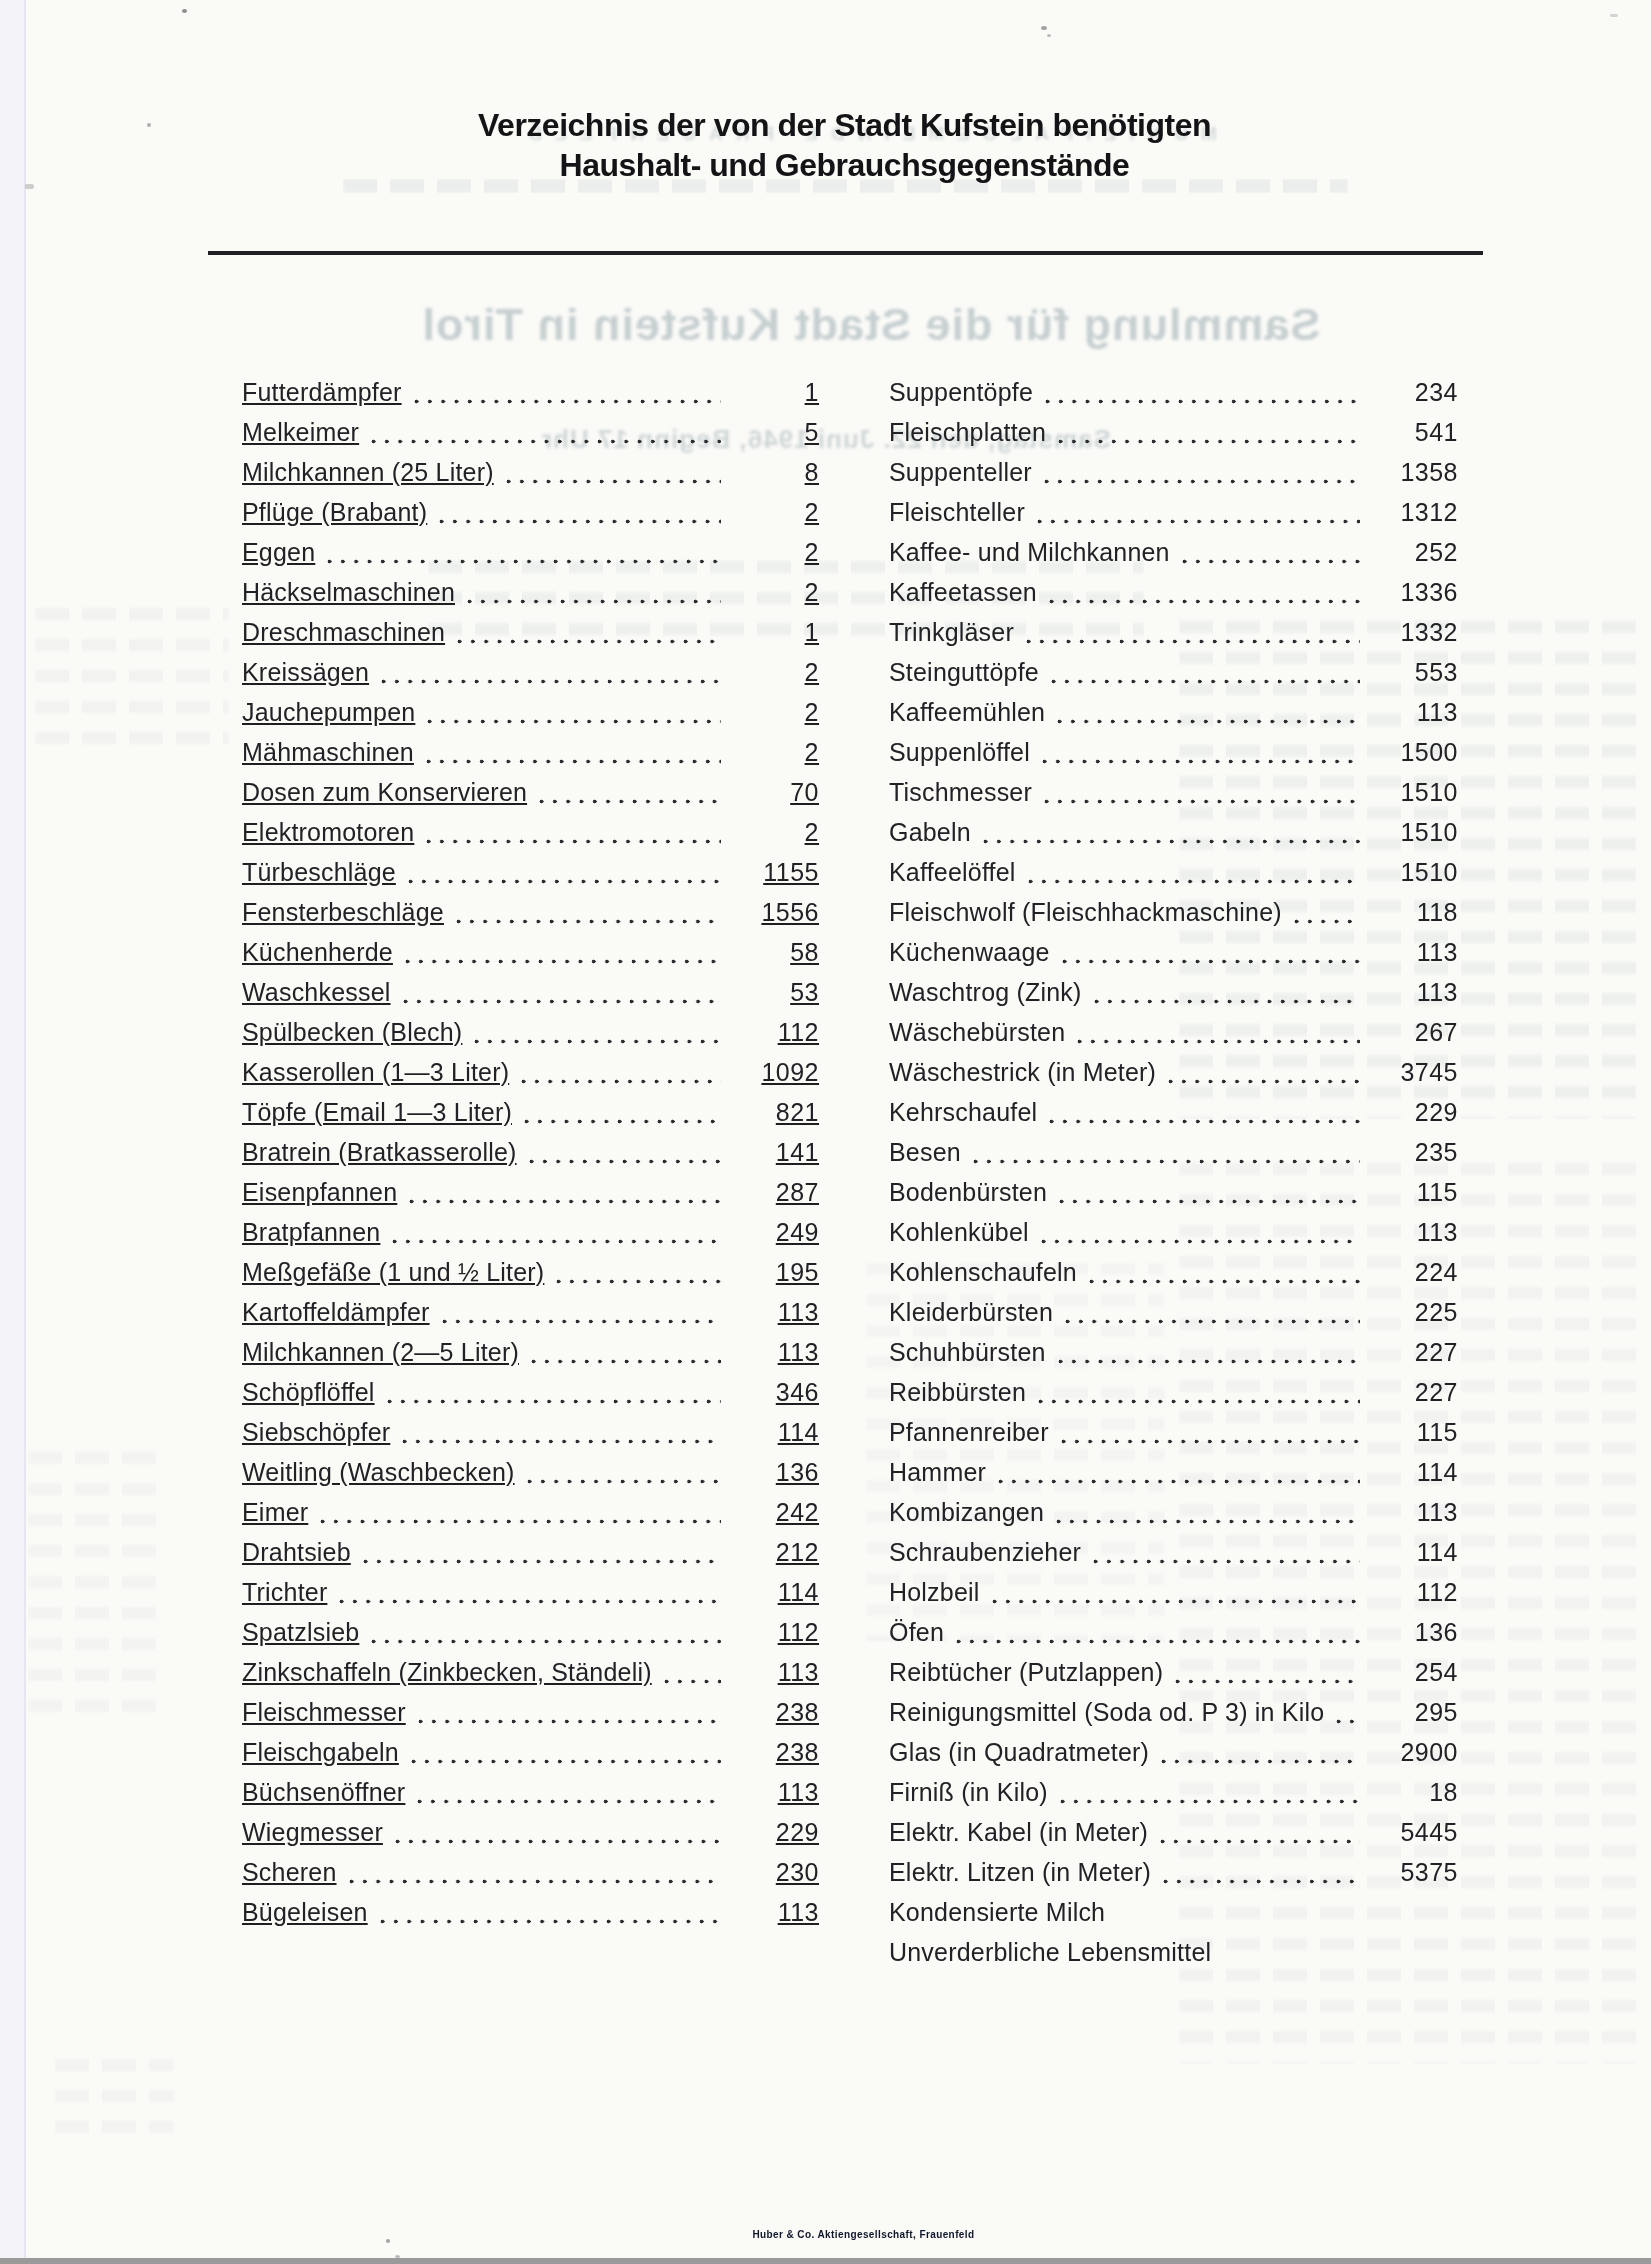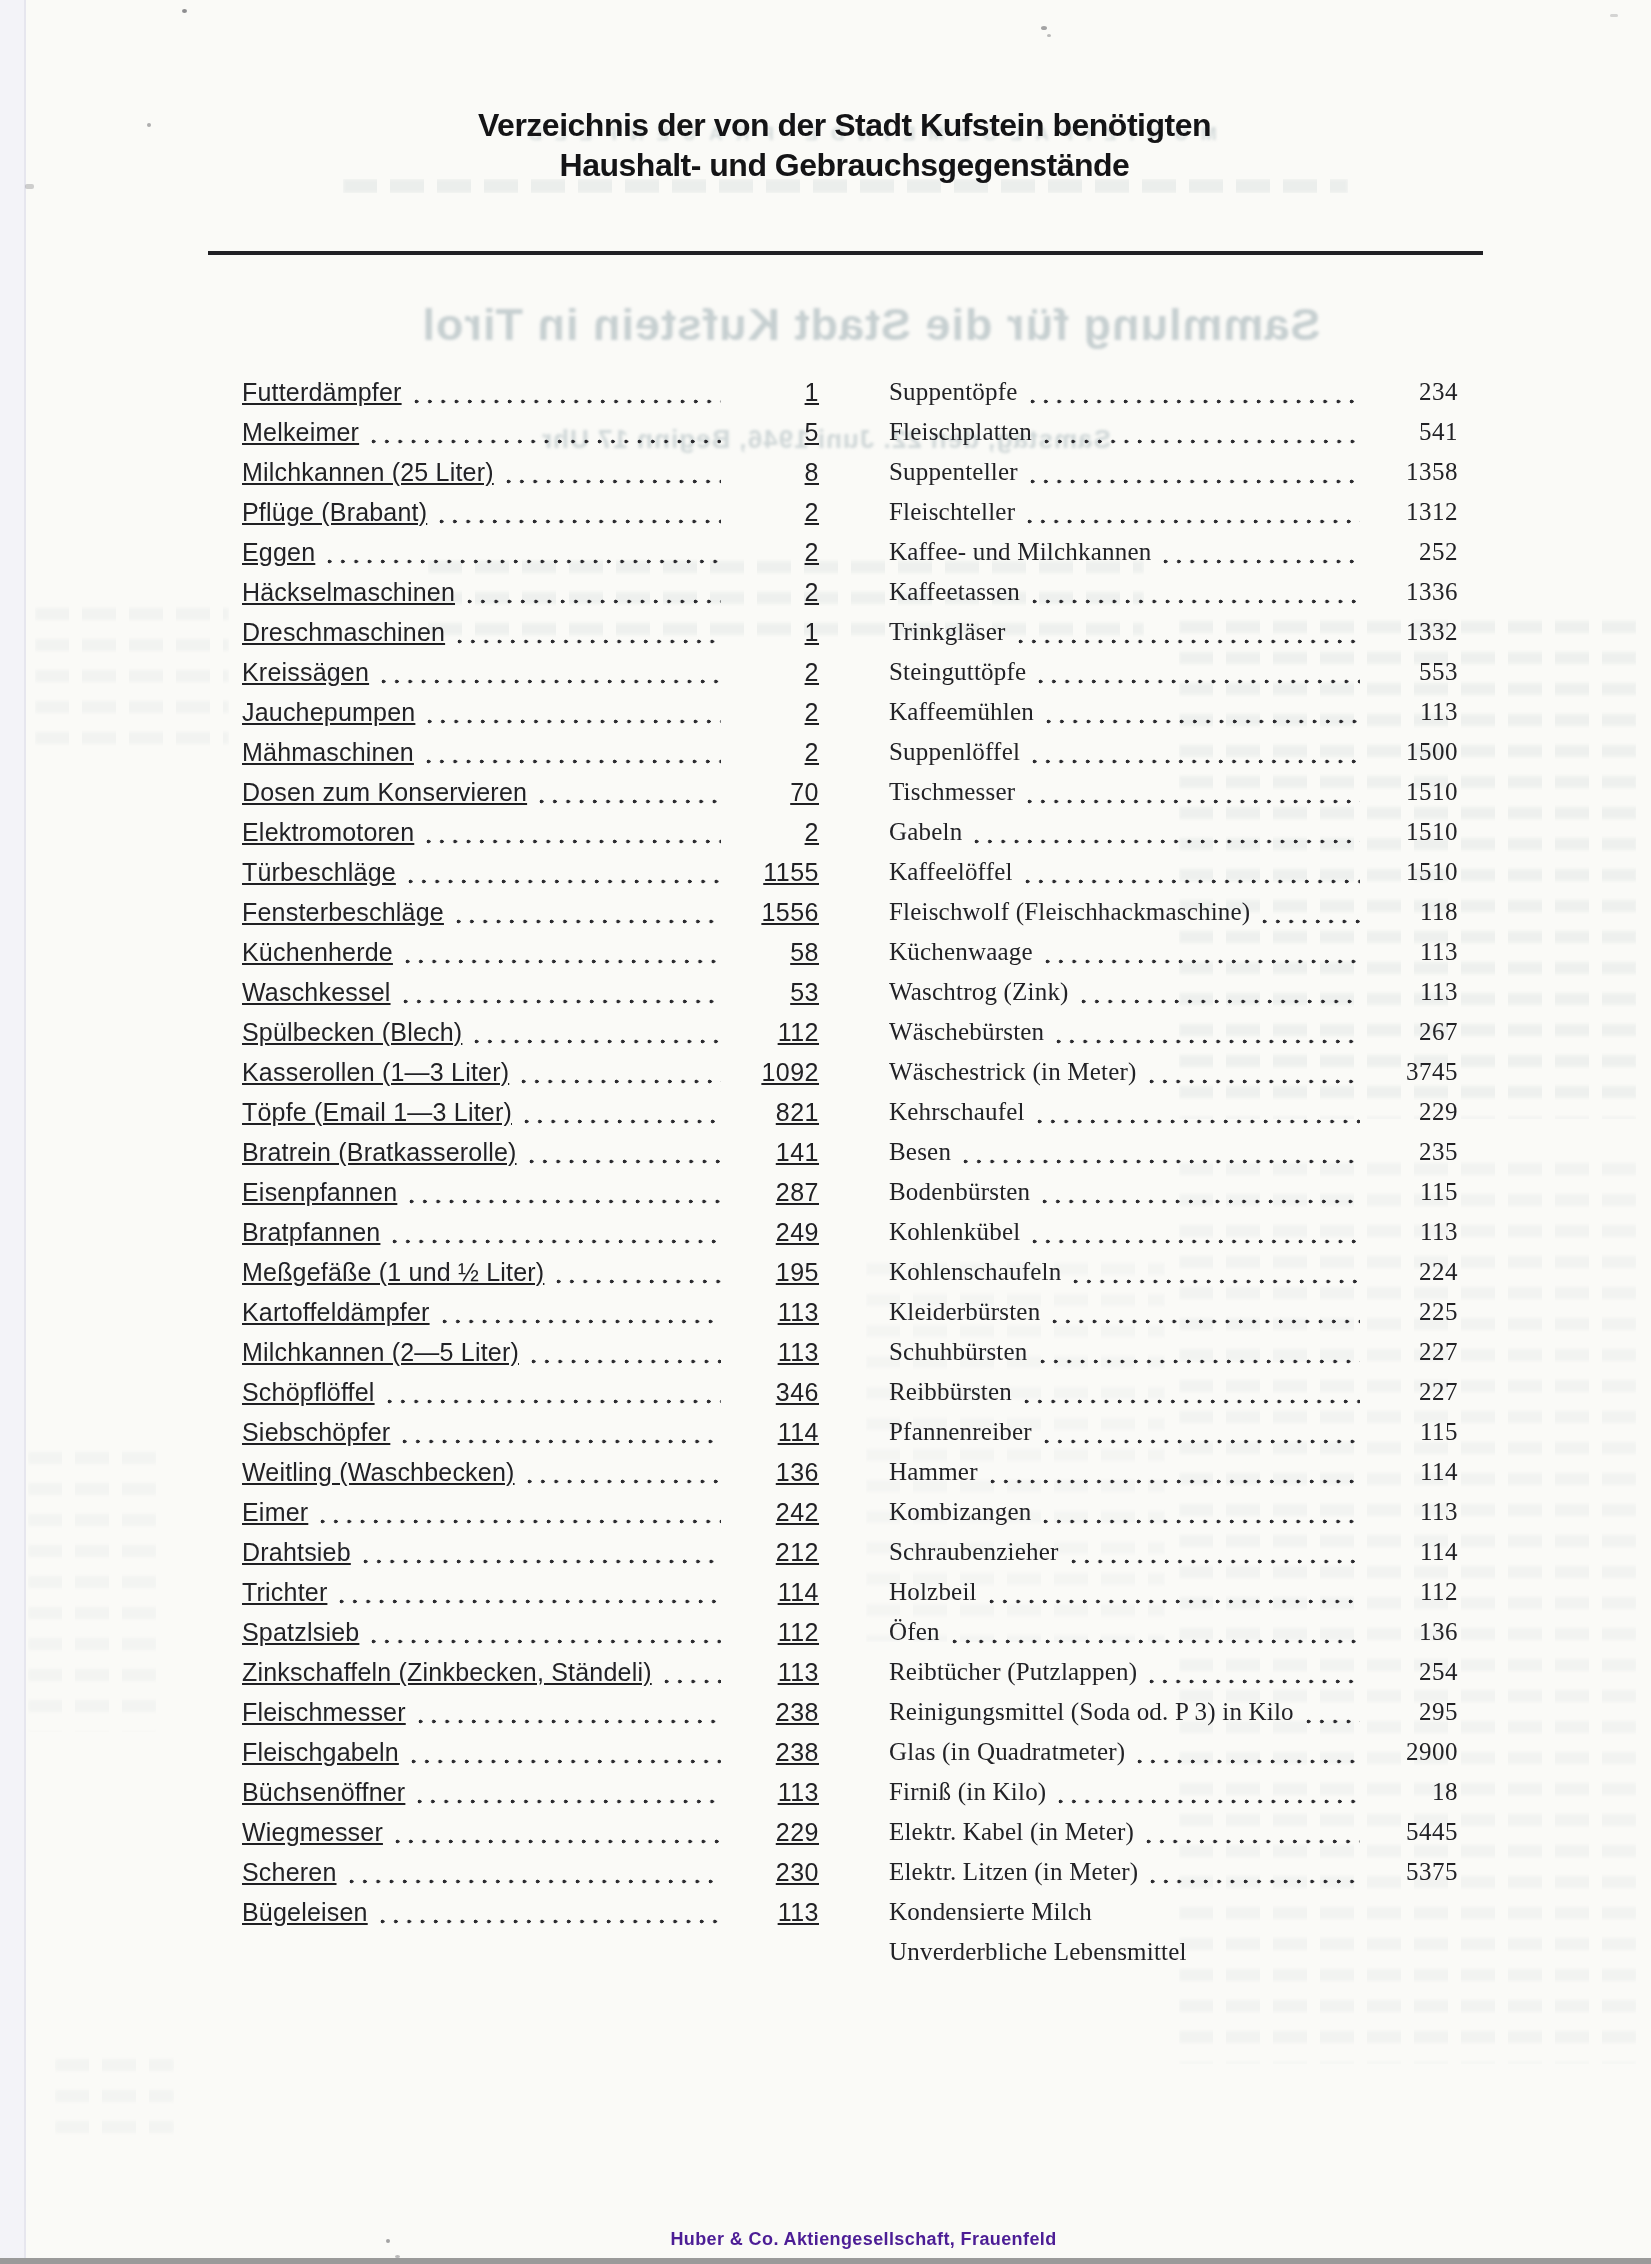--- a/index.html
+++ b/index.html
@@ -12,33 +12,33 @@
   
   .edge-band{position:absolute;left:0;top:0;width:24px;height:2265px;background:#f3f3f8;}
   .edge-seam{position:absolute;left:24px;top:0;width:2px;height:2265px;background:#e6e6ee;}
 
   .title{position:absolute;left:173px;top:84px;width:1343px;text-align:center;
     font-size:32px;font-weight:bold;letter-spacing:-0.5px;line-height:40px;color:#141416;}
   .rule{position:absolute;left:208px;top:251px;width:1275px;height:4px;background:var(--rule,#202024);}
 
   .col{position:absolute;top:372px;}
   .col-left{left:242px;width:577px;text-decoration:underline;}
-  .col-right{left:889px;width:569px;font-family:Liberation Serif, serif;}
+  .col-right{left:889px;width:569px;}
   .row{display:flex;height:40px;align-items:center;font-size:25px;color:#222226;}
   .row .label{white-space:nowrap;letter-spacing:0.2px;}
   .row .leader{
     flex:1 1 auto;min-width:0;height:5px;align-self:flex-end;margin:0 10px 8px 12px;
     background-image:radial-gradient(circle at 2.5px 2.5px,#2c2c30 1.8px,rgba(0,0,0,0) 2.1px);
     background-size:13.3px 5px;background-repeat:repeat-x;
   }
   .row .num{flex:0 0 88px;text-align:right;letter-spacing:0.5px;}
   .row.no-num .leader{visibility:hidden;}
 
   .footer{position:absolute;left:167px;top:2229px;width:1393px;text-align:center;
-    font-size:18px;font-weight:bold;letter-spacing:0.4px;color:#4c1d95;}
+    font-size:10px;font-weight:bold;letter-spacing:0.4px;color:#0f172a;}
 
   
   .ghost{position:absolute;text-align:center;transform:scaleX(-1);
     color:var(--ghost,#8fa2a8);font-weight:bold;filter:blur(1.4px);pointer-events:none;}
   .ghost-caps{top:123px;left:428px;width:876px;font-size:19px;letter-spacing:13px;opacity:.34;}
   .ghost-headline{top:299px;left:289px;width:1164px;font-size:45px;letter-spacing:1px;opacity:.48;}
   .ghost-subline{top:424px;left:418px;width:816px;font-size:26px;letter-spacing:1px;opacity:.40;}
 
   
   .gblock{position:absolute;filter:blur(1.8px);pointer-events:none;

